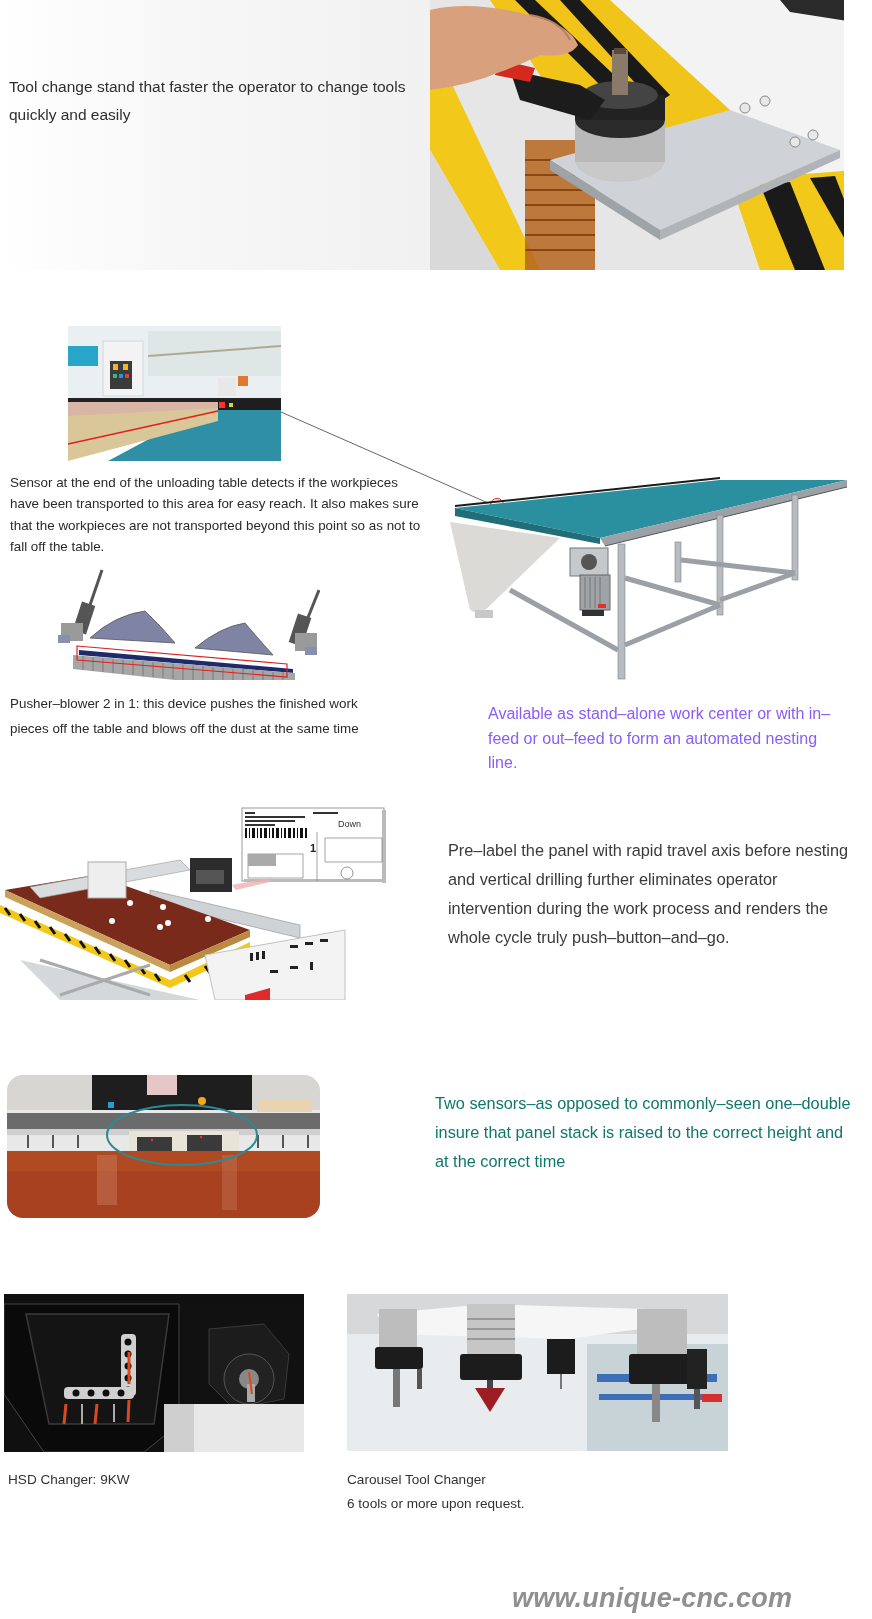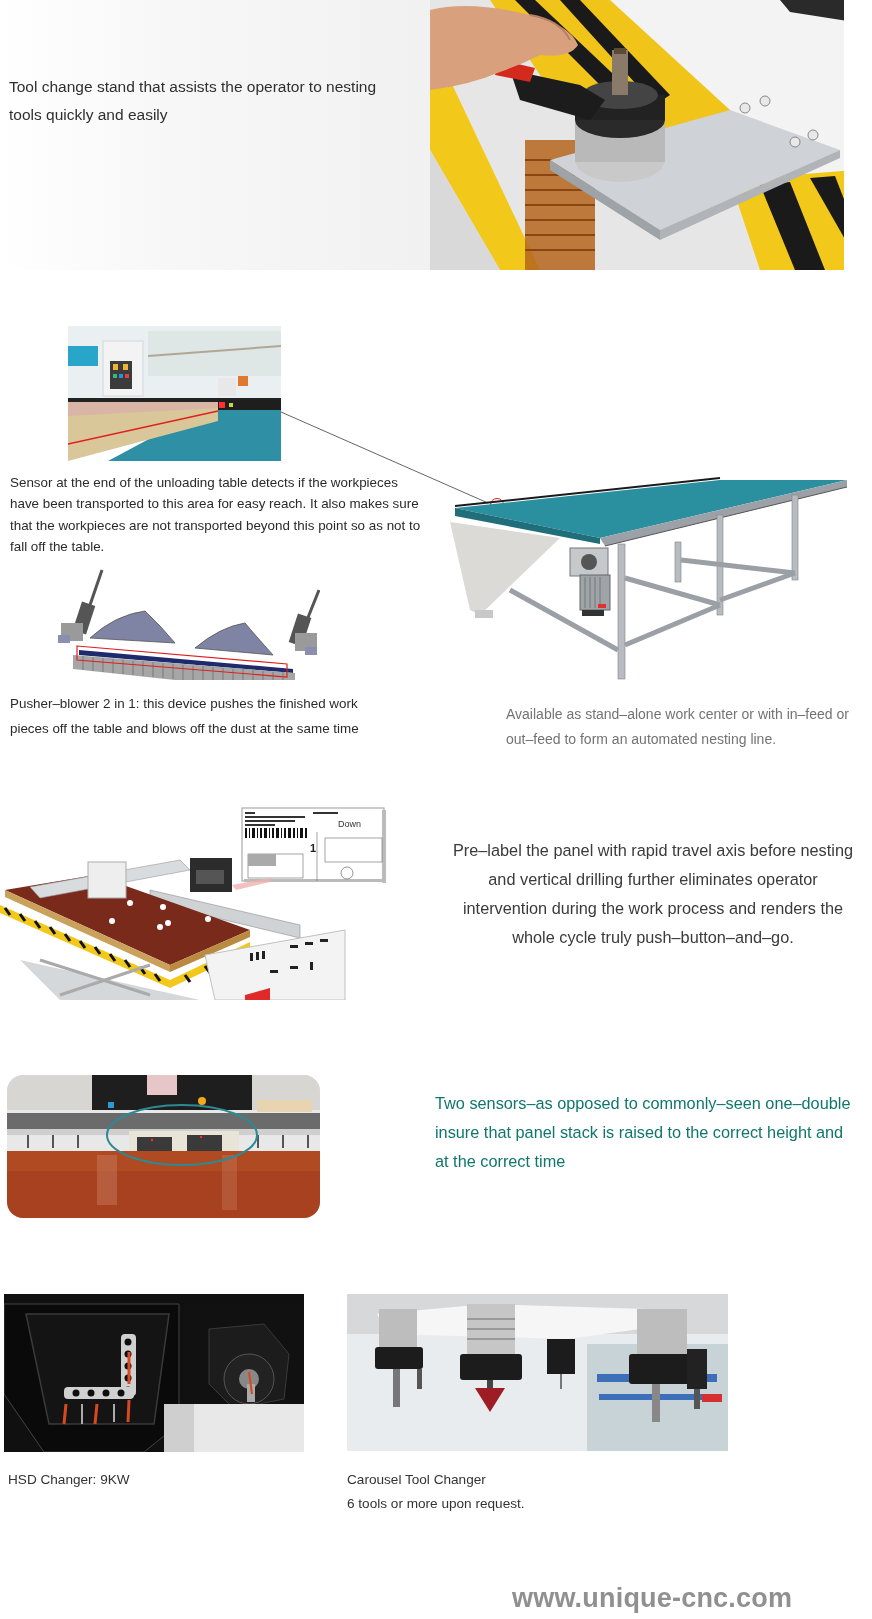--- a/index.html
+++ b/index.html
@@ -18,46 +18,46 @@
       left: 430px; top: 0; width: 424px; height: 270px; overflow: hidden;
       background: linear-gradient(160deg, #ececec 0%, #dcdcdc 60%, #cfcfcf 100%);
     }
 
     
     .sensor-photo { left: 68px; top: 326px; width: 213px; height: 135px; overflow: hidden; }
     .sensor-text { left: 10px; top: 472px; width: 420px; font-size: 13.4px; line-height: 21.3px; color: #2a2a2a; }
     .pusher-img { left: 55px; top: 565px; width: 265px; height: 115px; }
     .pusher-text { left: 10px; top: 692px; width: 360px; font-size: 13.4px; line-height: 24.5px; color: #2a2a2a; }
     .conveyor-img { left: 450px; top: 470px; width: 400px; height: 215px; }
-    .conveyor-text { left: 506px; top: 702px; width: 360px; font-size: 14px; line-height: 24.5px; color: #737373; }
+    .conveyor-text { left: 488px; top: 702px; width: 360px; font-size: 16px; line-height: 24.5px; color: #8b5cf6; }
     .leader-line { left: 0; top: 0; width: 872px; height: 1619px; pointer-events: none; }
 
     
     .labeler-img { left: 0; top: 790px; width: 390px; height: 210px; }
-    .labeler-text { left: 448px; top: 836px; width: 410px; font-size: 16.3px; line-height: 29px; color: #3a3a3a; text-align: center; }
+    .labeler-text { left: 448px; top: 836px; width: 410px; font-size: 16.3px; line-height: 29px; color: #3a3a3a; }
 
     
     .twosensor-photo { left: 7px; top: 1075px; width: 313px; height: 143px; border-radius: 16px; overflow: hidden; }
     .twosensor-text { left: 435px; top: 1089px; width: 420px; font-size: 16.3px; line-height: 29px; color: #0f766e; }
 
     
     .spindle-photo { left: 4px; top: 1294px; width: 300px; height: 158px; overflow: hidden; background: #0d0d0d; }
     .spindle-text { left: 8px; top: 1468px; width: 320px; font-size: 13.6px; line-height: 23.5px; color: #333; }
     .carousel-photo { left: 347px; top: 1294px; width: 381px; height: 157px; overflow: hidden; }
     .carousel-text { left: 347px; top: 1468px; width: 380px; font-size: 13.6px; line-height: 23.5px; color: #333; }
 
-    .website { left: 512px; top: 1583px; font-size: 27px; font-weight: bold; color: #909090; letter-spacing: 0.2px; }
+    .website { left: 512px; top: 1583px; font-size: 27px; font-weight: bold; font-style: italic; color: #909090; letter-spacing: 0.2px; }
 
     svg { display: block; }
   </style>
 </head>
 <body>
 
 <div class="abs s1-left"></div>
-<p class="abs s1-text">Tool change stand that assists the operator to nesting tools quickly and easily</p>
+<p class="abs s1-text">Tool change stand that faster the operator to change tools quickly and easily</p>
 
 <div class="abs s1-photo" title="Hand using wrench on tool change stand with router bit">
   <svg width="424" height="270" viewBox="0 0 424 270">
     <rect x="0" y="0" width="424" height="270" fill="#e6e6e6"></rect>
 
     <polygon points="120,0 424,0 424,200 330,150 180,60" fill="#f3f3f3"></polygon>
     <polygon points="350,0 424,0 424,22 360,12" fill="#2a2a2a"></polygon>
 
     <polygon points="60,0 180,0 300,110 330,150 250,200 120,90" fill="#f0c419"></polygon>
     <polygon points="85,0 105,0 200,90 185,100" fill="#1a1a1a"></polygon>

